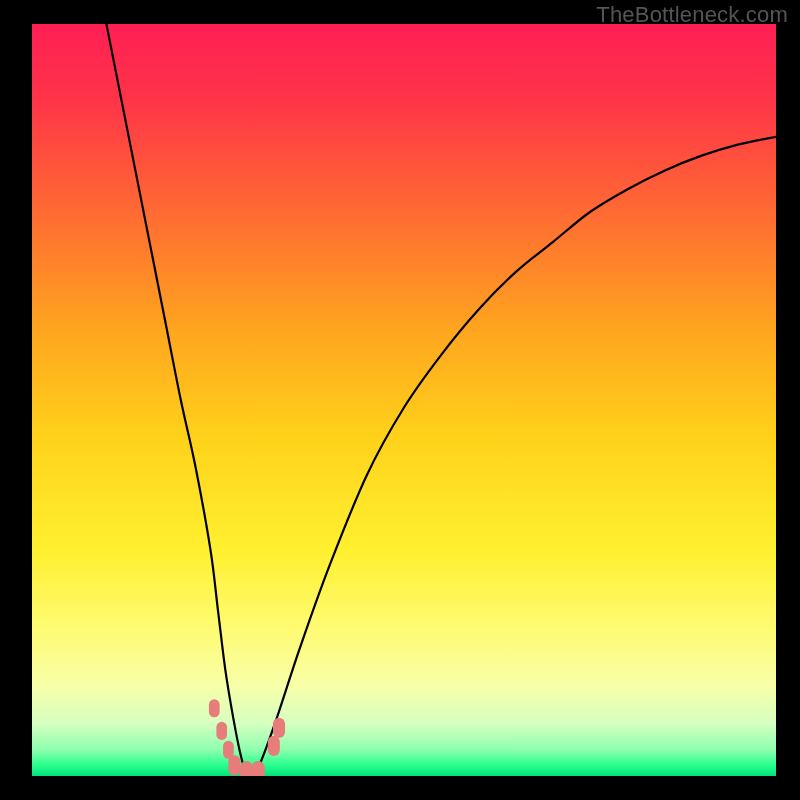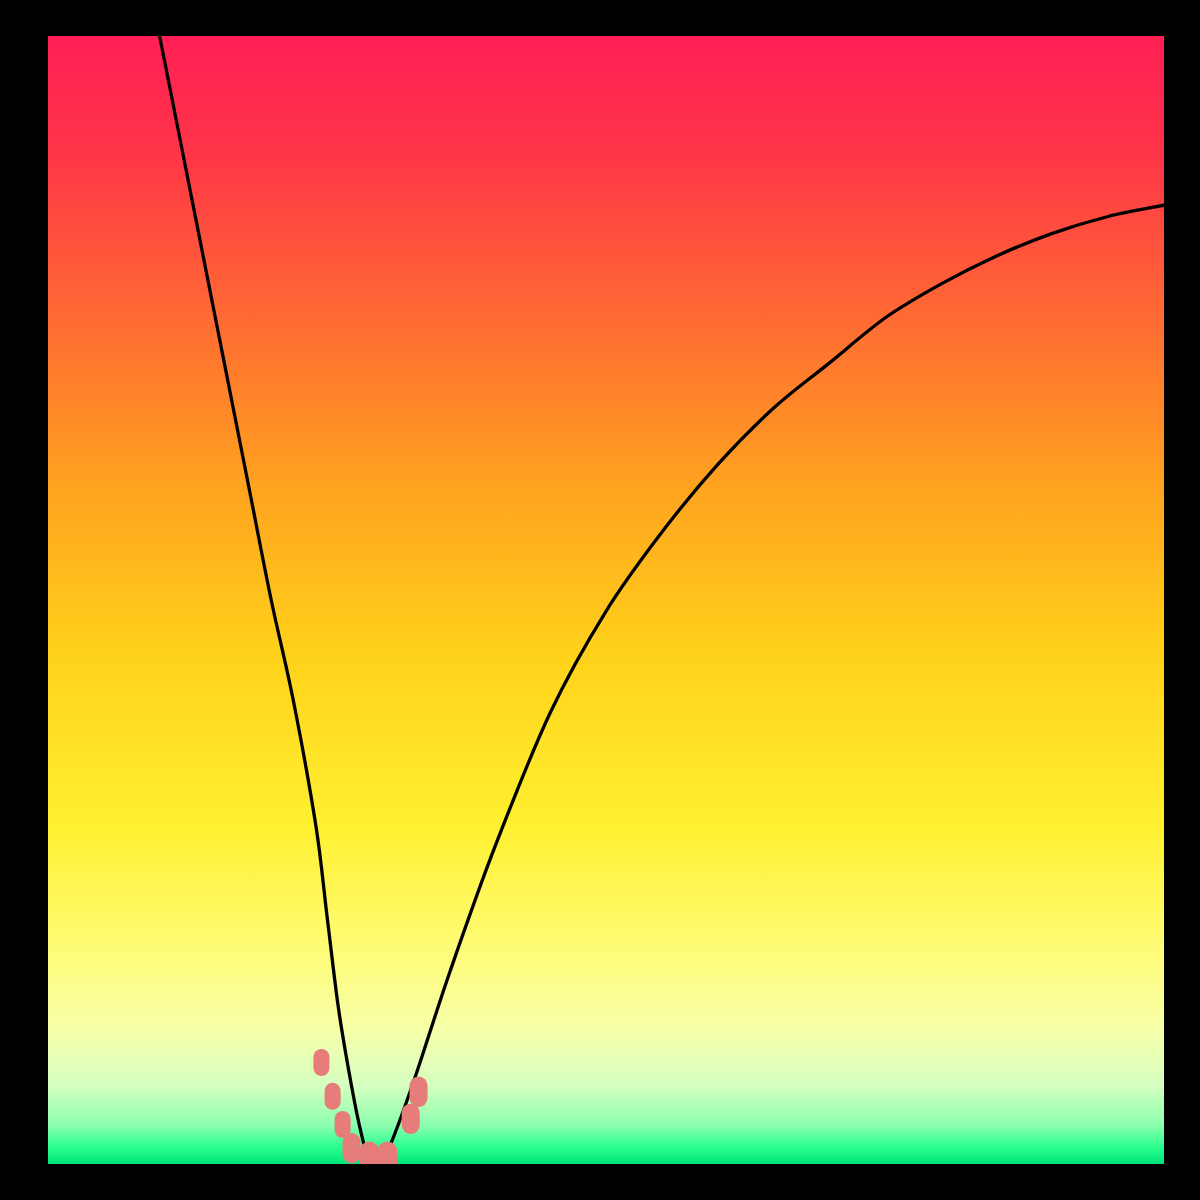--- a/index.html
+++ b/index.html
@@ -70,13 +70,14 @@
           <rect x="191.0592" y="716.656" width="10.7136" height="18.048000000000002" rx="5.3568" ry="5.3568" fill="#e67d7a"></rect>
           <rect x="196.34160000000003" y="731.3199999999999" width="12.052800000000001" height="20.304000000000002" rx="6.026400000000001" ry="6.026400000000001" fill="#e67d7a"></rect>
           <rect x="207.57600000000002" y="736.96" width="13.392000000000001" height="22.560000000000002" rx="6.696000000000001" ry="6.696000000000001" fill="#e67d7a"></rect>
           <rect x="219.48" y="736.96" width="13.392000000000001" height="22.560000000000002" rx="6.696000000000001" ry="6.696000000000001" fill="#e67d7a"></rect>
           <rect x="235.77360000000002" y="711.7679999999999" width="12.052800000000001" height="20.304000000000002" rx="6.026400000000001" ry="6.026400000000001" fill="#e67d7a"></rect>
           <rect x="240.98160000000001" y="693.7199999999999" width="12.052800000000001" height="20.304000000000002" rx="6.026400000000001" ry="6.026400000000001" fill="#e67d7a"></rect>
         </g>
     </svg>
   </div>
 
+  <div class="watermark">TheBottleneck.com</div>
 </div>
 
 </body></html>

